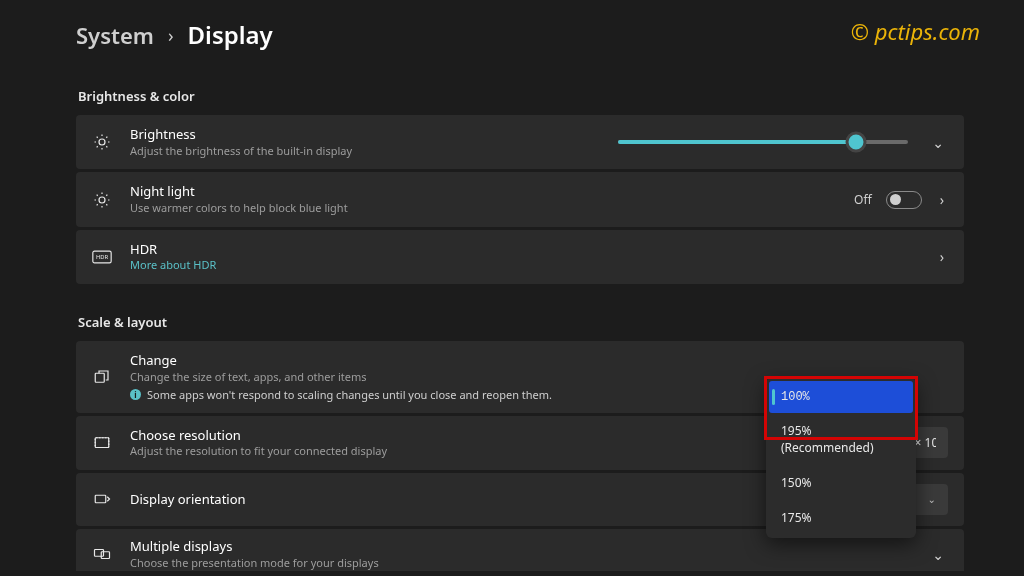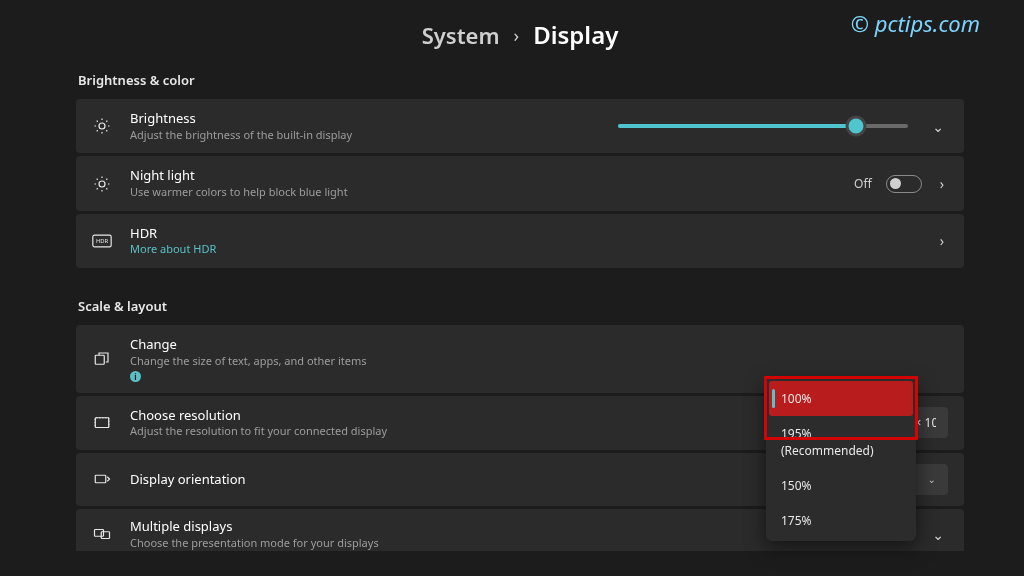--- a/index.html
+++ b/index.html
@@ -12,33 +12,32 @@
     position: relative;
   }
   .page {
     padding: 18px 60px 0 76px;
     height: 100%;
   }
   .breadcrumb {
     display: flex;
     align-items: center;
     gap: 14px;
-    margin-bottom: 20px;
-    justify-content: center;
+    margin-bottom: 36px;
   }
   .bc-parent { font-size: 22px; font-weight: 600; color: #cfcfcf; }
   .bc-sep { font-size: 18px; color: #cfcfcf; }
   .bc-current { font-size: 24px; font-weight: 600; color: #ffffff; }
   .watermark {
     position: absolute;
-    top: 8px;
+    top: 16px;
     right: 44px;
     font-size: 22px;
     font-style: italic;
-    color: #7dd3fc;
+    color: #eab308;
   }
   .section-title {
     font-size: 13px;
     font-weight: 600;
     color: #e8e8e8;
     margin: 0 0 10px 2px;
   }
   .card {
     background: #2b2b2b;
     border-radius: 4px;
@@ -113,21 +112,21 @@
     border-radius: 6px;
     box-shadow: 0 6px 20px rgba(0,0,0,0.55);
     padding: 3px;
     z-index: 50;
   }
   .dd-item {
     font-size: 12px; color: #e8e8e8;
     padding: 9px 10px 9px 12px; border-radius: 3px;
     position: relative;
   }
-  .dd-item.selected { background: #b91c1c; }
+  .dd-item.selected { background: #1d4ed8; font-family: Liberation Mono, monospace; }
   .dd-item.selected::before {
     content: ""; position: absolute; left: 3px; top: 8px; bottom: 8px;
     width: 3px; background: #4fc5cf; border-radius: 2px;
   }
   .highlight-box {
     position: absolute;
     top: 376px;
     left: 764px;
     width: 154px;
     height: 64px;
@@ -227,20 +226,21 @@
       <svg width="18" height="18" viewBox="0 0 24 24" fill="none" stroke="currentColor" stroke-width="1.6">
         <rect x="3" y="7" width="12" height="12" rx="1"></rect>
         <path d="M8 7 V4 H20 V16 H17"></path>
       </svg>
     </div>
     <div class="text-slot">
       <div class="title">Change</div>
       <div class="subtitle">Change the size of text, apps, and other items</div>
       <div class="info-row">
         <span class="info-badge">i</span>
+        <span class="info-text">Some apps won't respond to scaling changes until you close and reopen them.</span>
       </div>
     </div>
     <div class="right-slot"></div>
   </div>
 
   <div class="card">
     <div class="icon-slot">
       <svg width="18" height="18" viewBox="0 0 24 24" fill="none" stroke="currentColor" stroke-width="1.6">
         <rect x="3" y="5" width="18" height="13" rx="1"></rect>
         <rect x="3" y="5" width="18" height="13" rx="1" stroke-dasharray="2 2"></rect>

